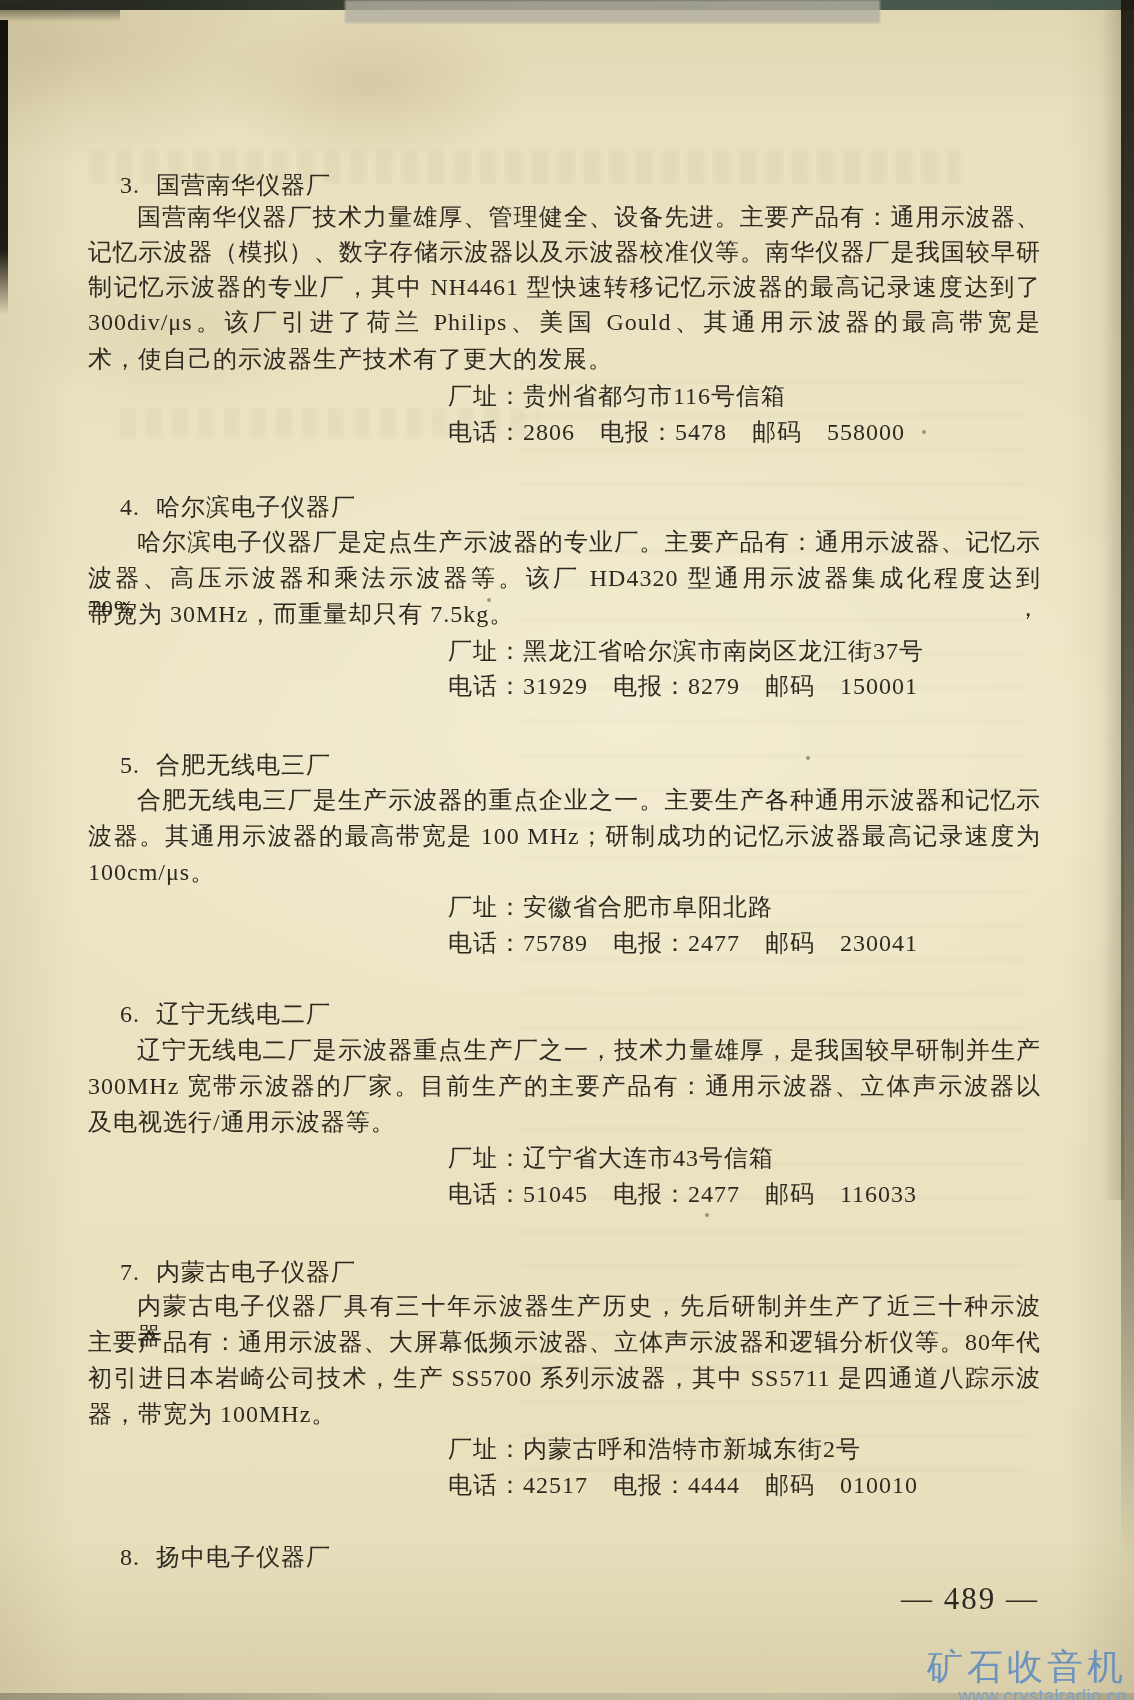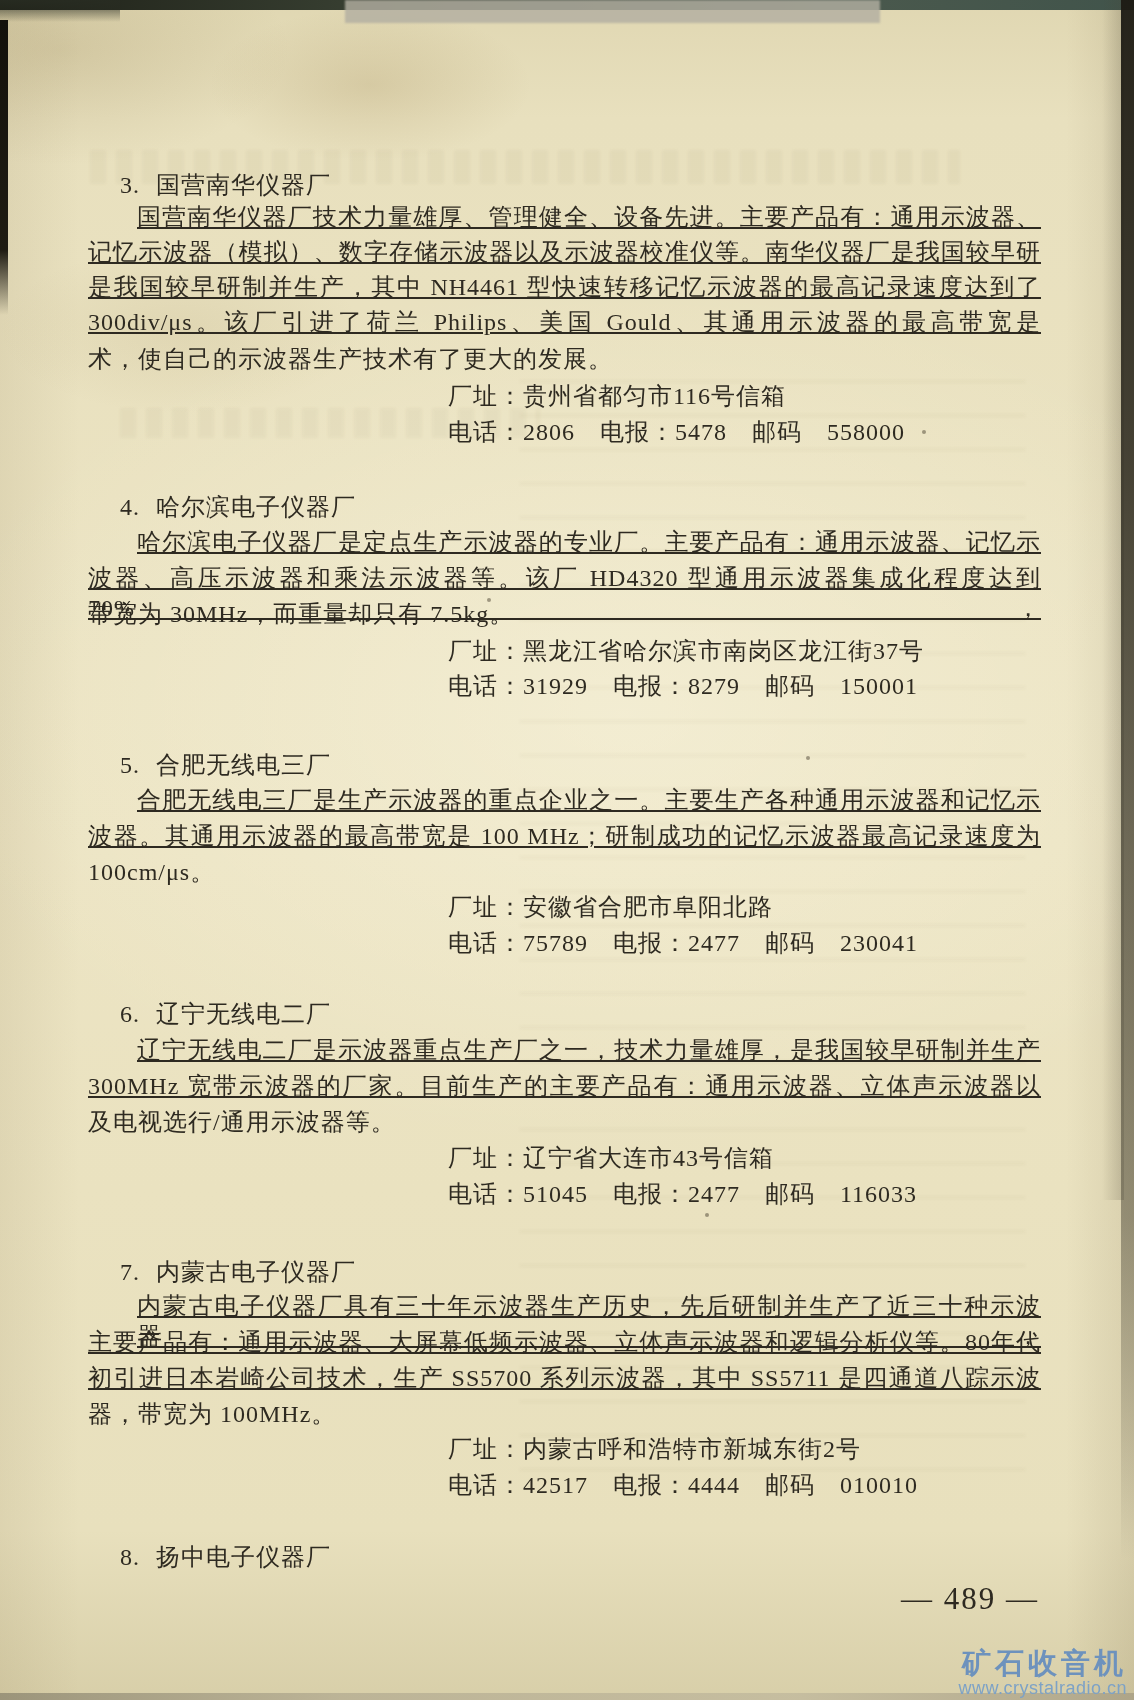--- a/index.html
+++ b/index.html
@@ -14,26 +14,26 @@
       linear-gradient(180deg,#e0d7b2 0,#e8e0be 7%,#ece4c3 50%,#e8e0bd 90%,#d8cfa9 100%);
   }
   .txt{
     position:absolute;
     font-family:"Liberation Serif","DejaVu Serif",serif;
     color:#2e2a21;font-size:24px;letter-spacing:1px;line-height:1.25;
   }
   .h{left:120px;}
   .hsp{margin-left:16px;}
   .ln{left:88px;width:953px;box-sizing:border-box;}
-  .jl{text-align:justify;text-align-last:justify;text-decoration:underline;}
+  .jl{text-align:justify;text-align-last:justify;}
   .ind{padding-left:49px;}
   .addr{left:448px;}
   .pageno{left:900px;width:140px;text-align:center;font-size:31px;letter-spacing:2px;}
   .wm{position:absolute;right:7px;top:1648px;text-align:right;font-family:"Liberation Sans","DejaVu Sans",sans-serif;}
-  .wm-title{font-size:29px;font-weight:bold;color:#6d92bd;letter-spacing:4px;line-height:1.05;}
+  .wm-title{font-size:36px;font-weight:normal;color:#6d92bd;letter-spacing:4px;line-height:1.05;}
   .wm-url{font-size:18px;color:#7da2c6;letter-spacing:.5px;}
   
   .edge-top{position:absolute;left:0;top:0;width:100%;height:10px;
     background:linear-gradient(90deg,#1e2017,#3a4234 35%,#4b594d 72%,#41544b);}
   .tape{position:absolute;left:345px;top:0;width:535px;height:23px;
     background:rgba(178,174,161,.82);filter:blur(1px);}
   .edge-left{position:absolute;left:0;top:20px;width:8px;height:295px;
     background:linear-gradient(180deg,#13110b,#1f1c13 78%,rgba(31,28,19,0));}
   .edge-right{position:absolute;right:0;top:0;width:13px;height:1560px;
     background:linear-gradient(180deg,rgba(28,26,19,.95),rgba(44,41,31,.85) 30%,rgba(60,56,42,.45) 78%,rgba(60,56,42,0));}
@@ -69,21 +69,21 @@
   <div class="sp" style="left:806px;top:756px;"></div>
   <div class="sp" style="left:705px;top:1213px;"></div>
   <div class="sp" style="left:922px;top:430px;"></div>
 
   <div>
     <div class="txt h" style="top:170px">
       <span>3.</span><span class="hsp">国营南华仪器厂</span>
     </div>
     <div class="txt ln jl ind" style="top:202px">国营南华仪器厂技术力量雄厚、管理健全、设备先进。主要产品有：通用示波器、</div>
     <div class="txt ln jl" style="top:237px">记忆示波器（模拟）、数字存储示波器以及示波器校准仪等。南华仪器厂是我国较早研</div>
-    <div class="txt ln jl" style="top:272px">是我国较早研制并生产，其中 NH4461 型快速转移记忆示波器的最高记录速度达到了</div>
+    <div class="txt ln jl" style="top:272px">制记忆示波器的专业厂，其中 NH4461 型快速转移记忆示波器的最高记录速度达到了</div>
     <div class="txt ln jl" style="top:307px">300div/μs。该厂引进了荷兰 Philips、美国 Gould、其通用示波器的最高带宽是</div>
     <div class="txt ln" style="top:344px">术，使自己的示波器生产技术有了更大的发展。</div>
     <div class="txt addr" style="top:381px">厂址：贵州省都匀市116号信箱</div>
     <div class="txt addr" style="top:417px">电话：2806　电报：5478　邮码　558000</div>
   </div>
 
   <div>
     <div class="txt h" style="top:492px">
       <span>4.</span><span class="hsp">哈尔滨电子仪器厂</span>
     </div>

